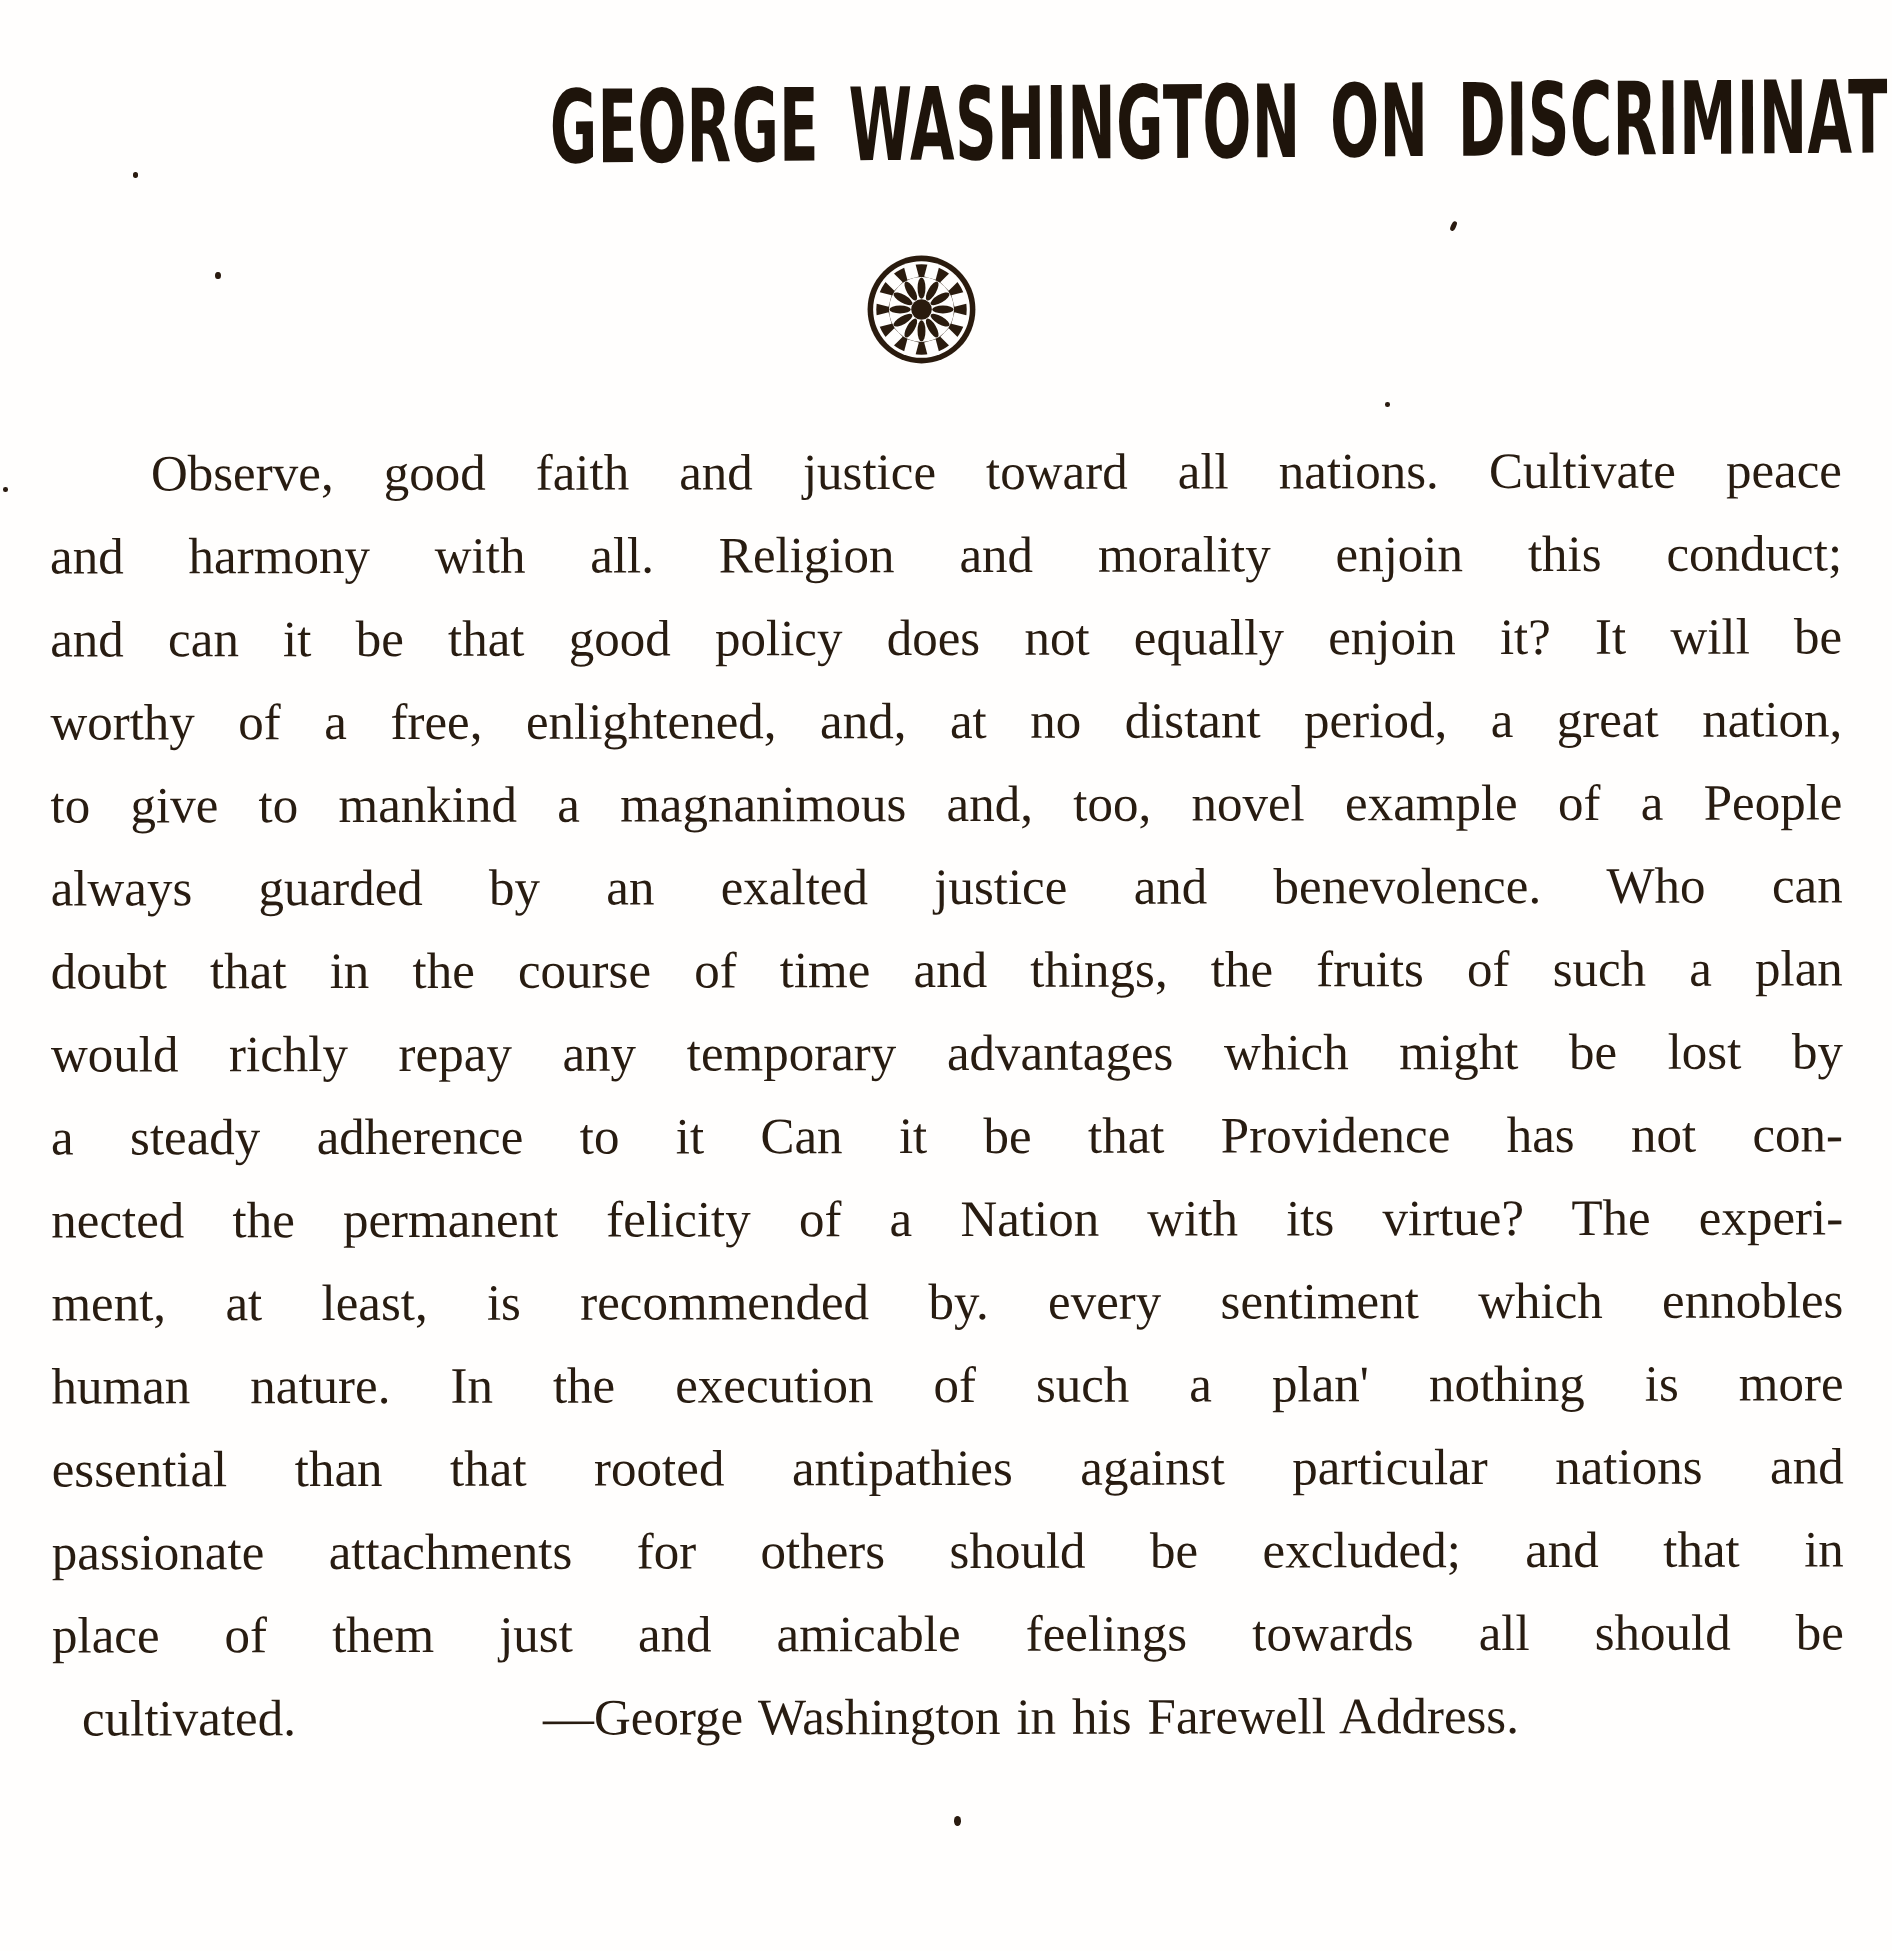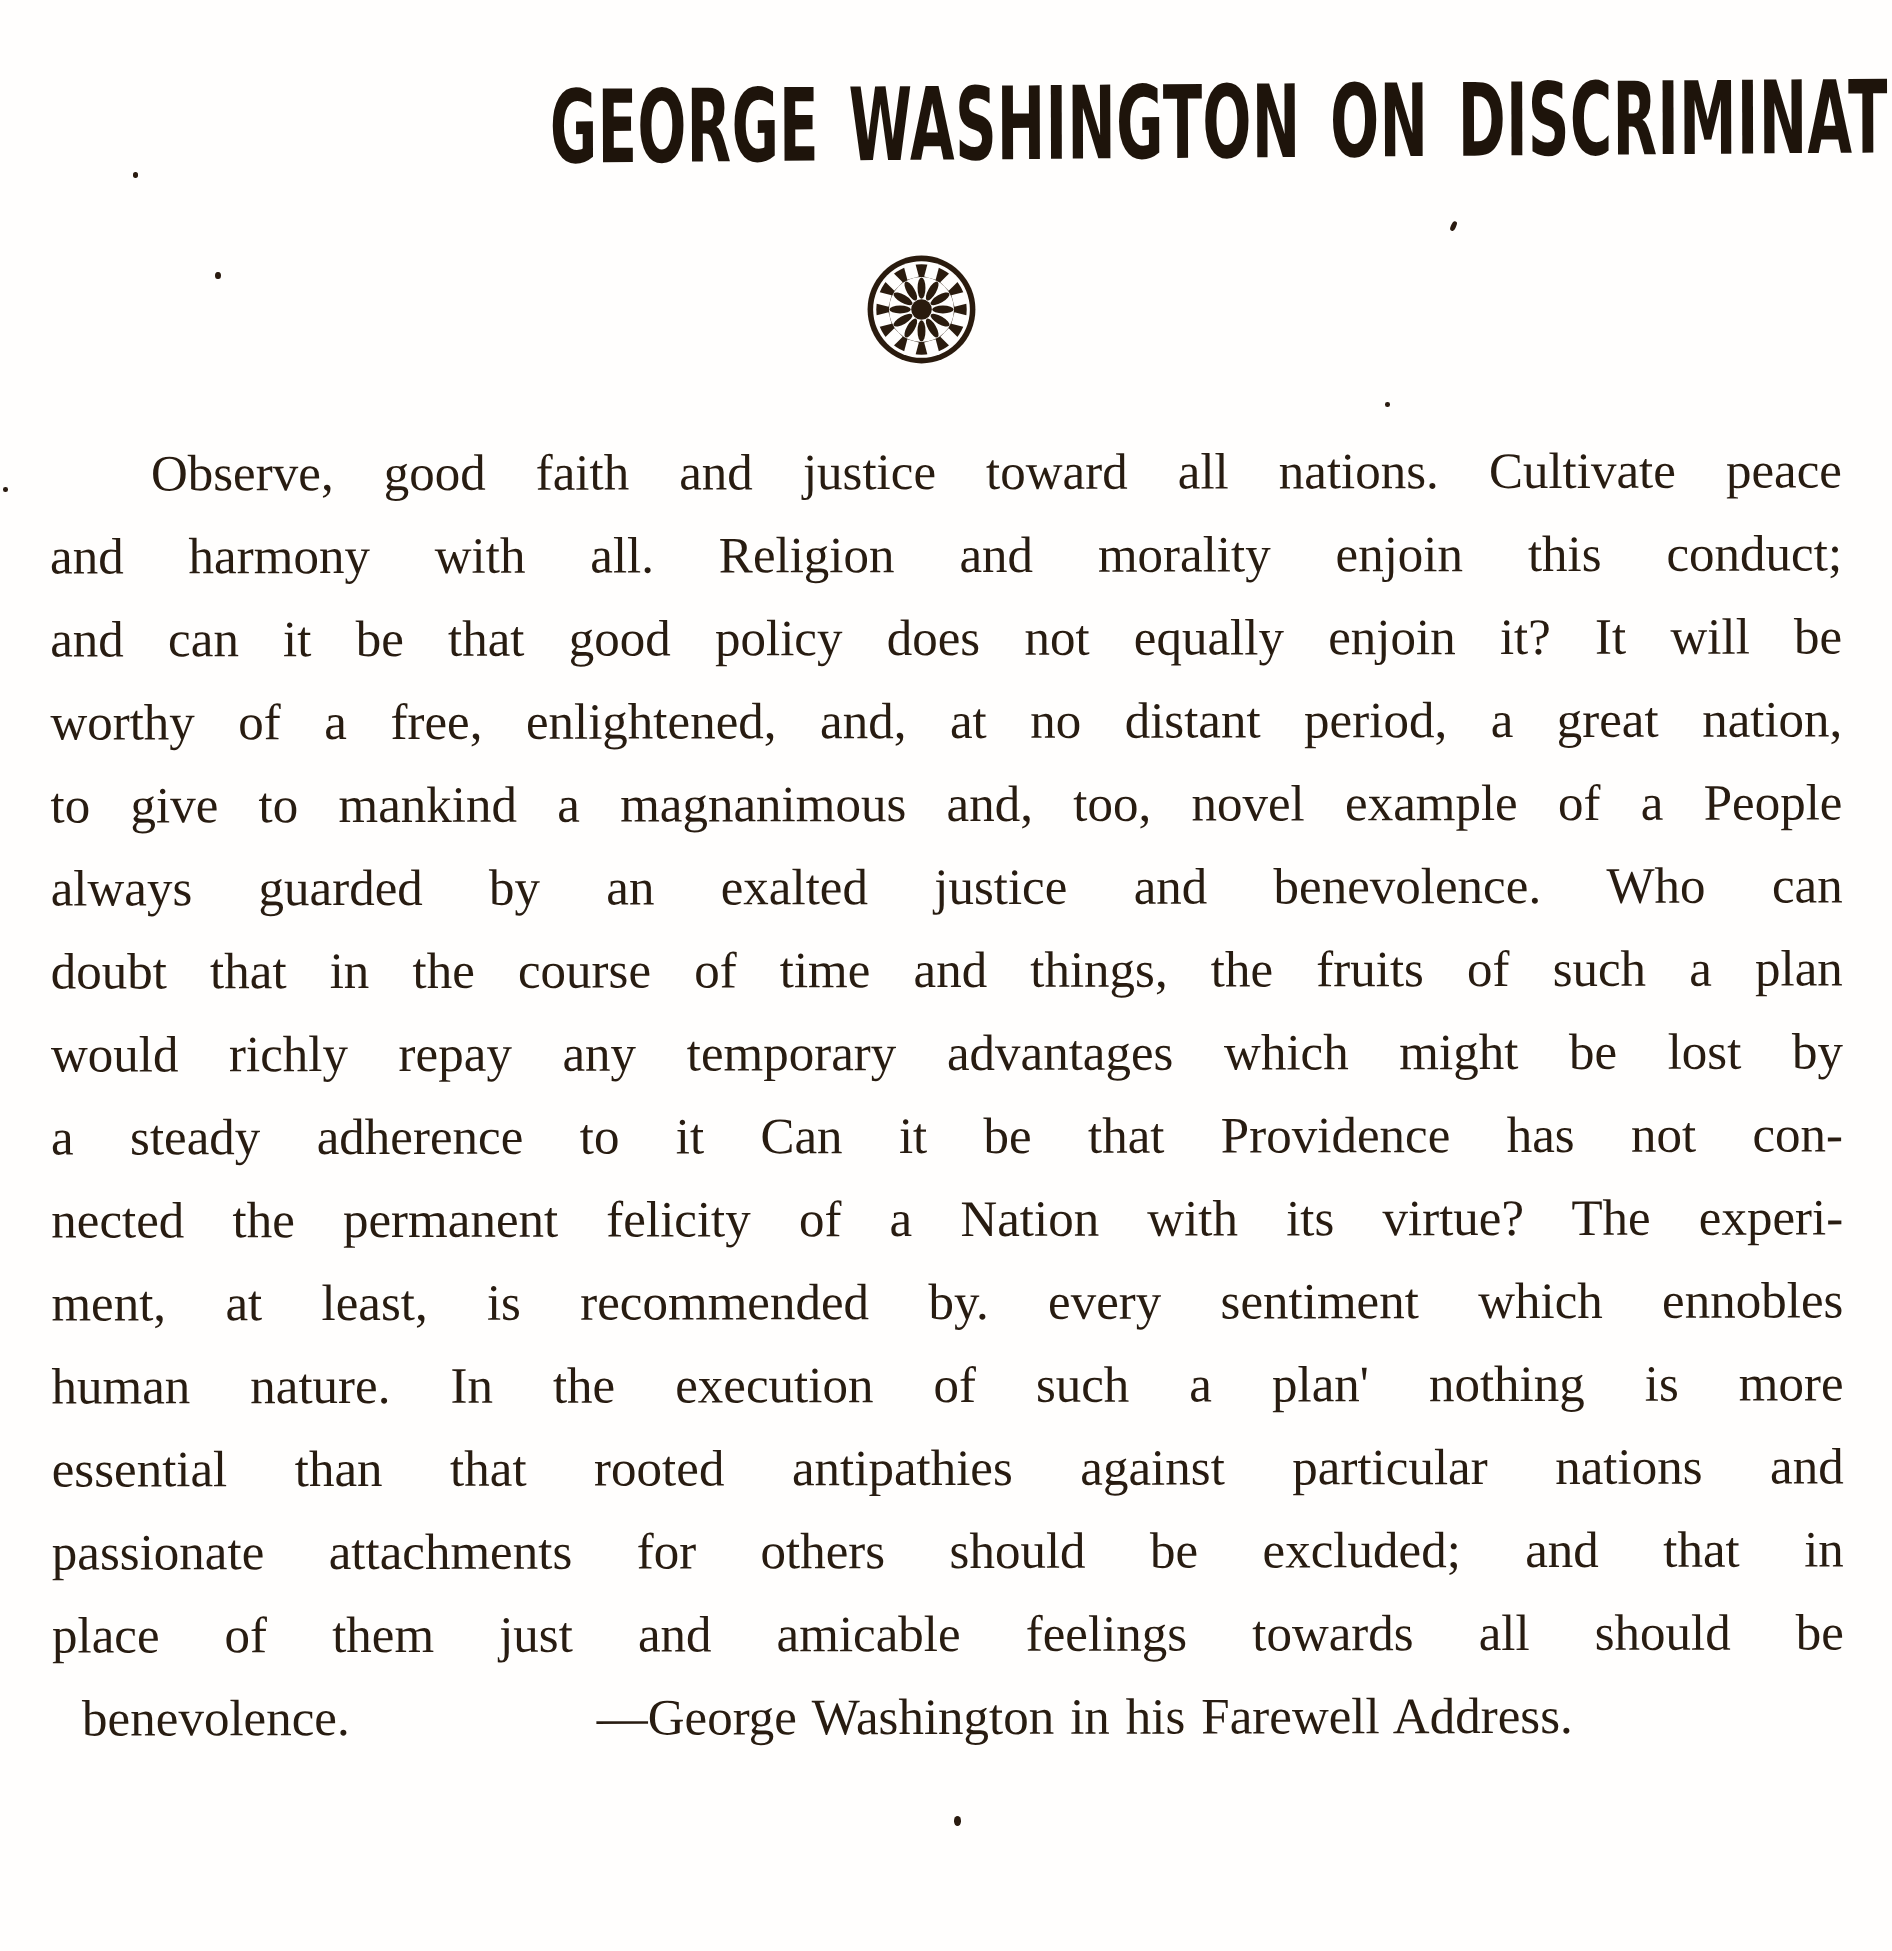--- a/index.html
+++ b/index.html
@@ -143,21 +143,21 @@
     <div class="line">doubt that in the course of time and things, the fruits of such a plan</div>
     <div class="line">would richly repay any temporary advantages which might be lost by</div>
     <div class="line">a steady adherence to it  Can it be that Providence has not con-</div>
     <div class="line">nected the permanent felicity of a Nation with its virtue?  The experi-</div>
     <div class="line">ment, at least, is recommended by. every sentiment which ennobles</div>
     <div class="line">human nature.  In the execution of such a plan' nothing is more</div>
     <div class="line">essential than that rooted antipathies against particular nations and</div>
     <div class="line">passionate attachments for others should be excluded; and that in</div>
     <div class="line">place of them just and amicable feelings towards all should be</div>
     <div class="line-last">
-      <span class="closing">benevolence.</span>
+      <span class="closing">cultivated.</span>
       <span class="attribution">—George Washington in his Farewell Address.</span>
     </div>
   </div>
 
   <span class="speck s1"></span>
   <span class="speck s2"></span>
   <span class="speck s3"></span>
   <span class="speck s4"></span>
   <span class="speck s5"></span>
   <span class="speck s6"></span>

